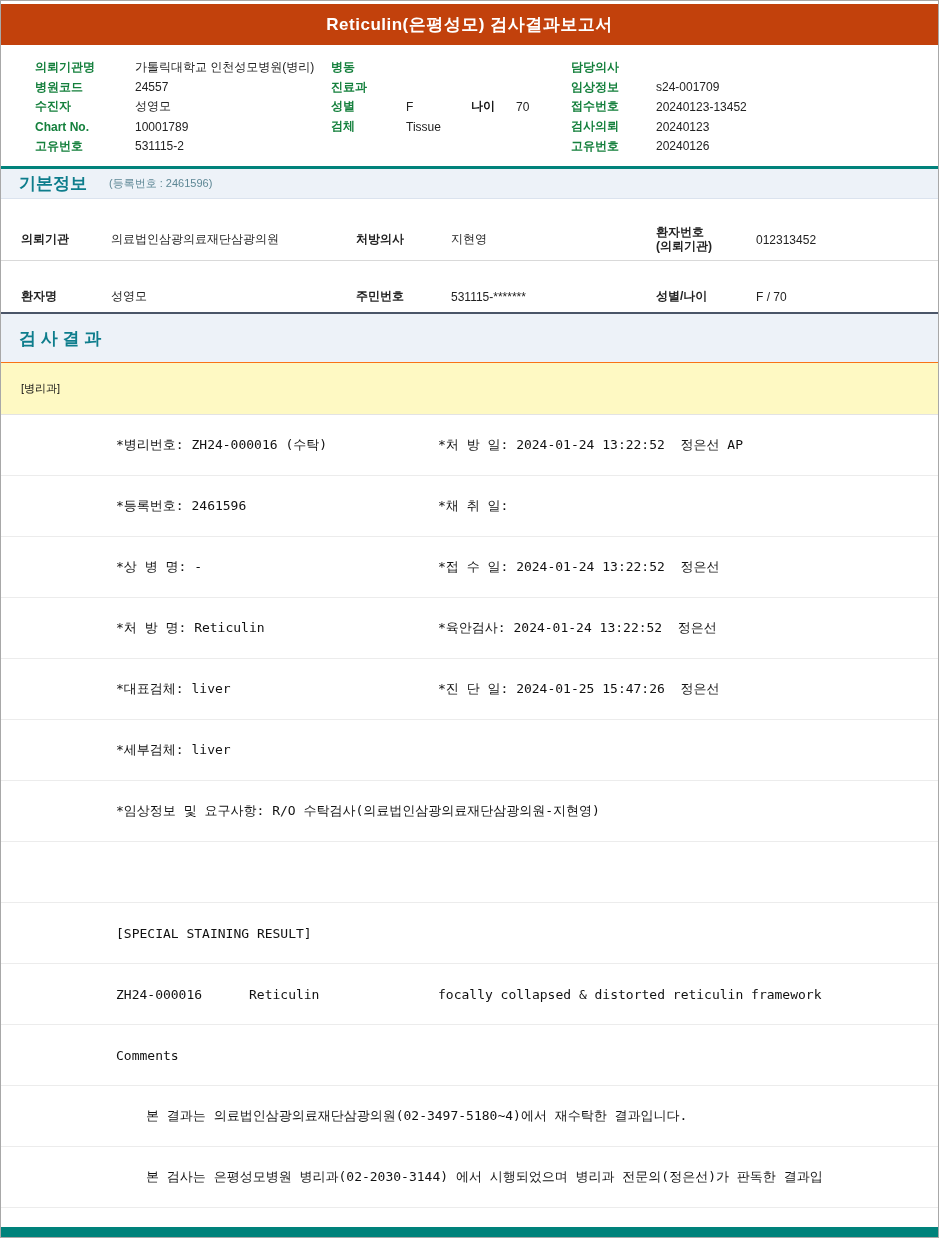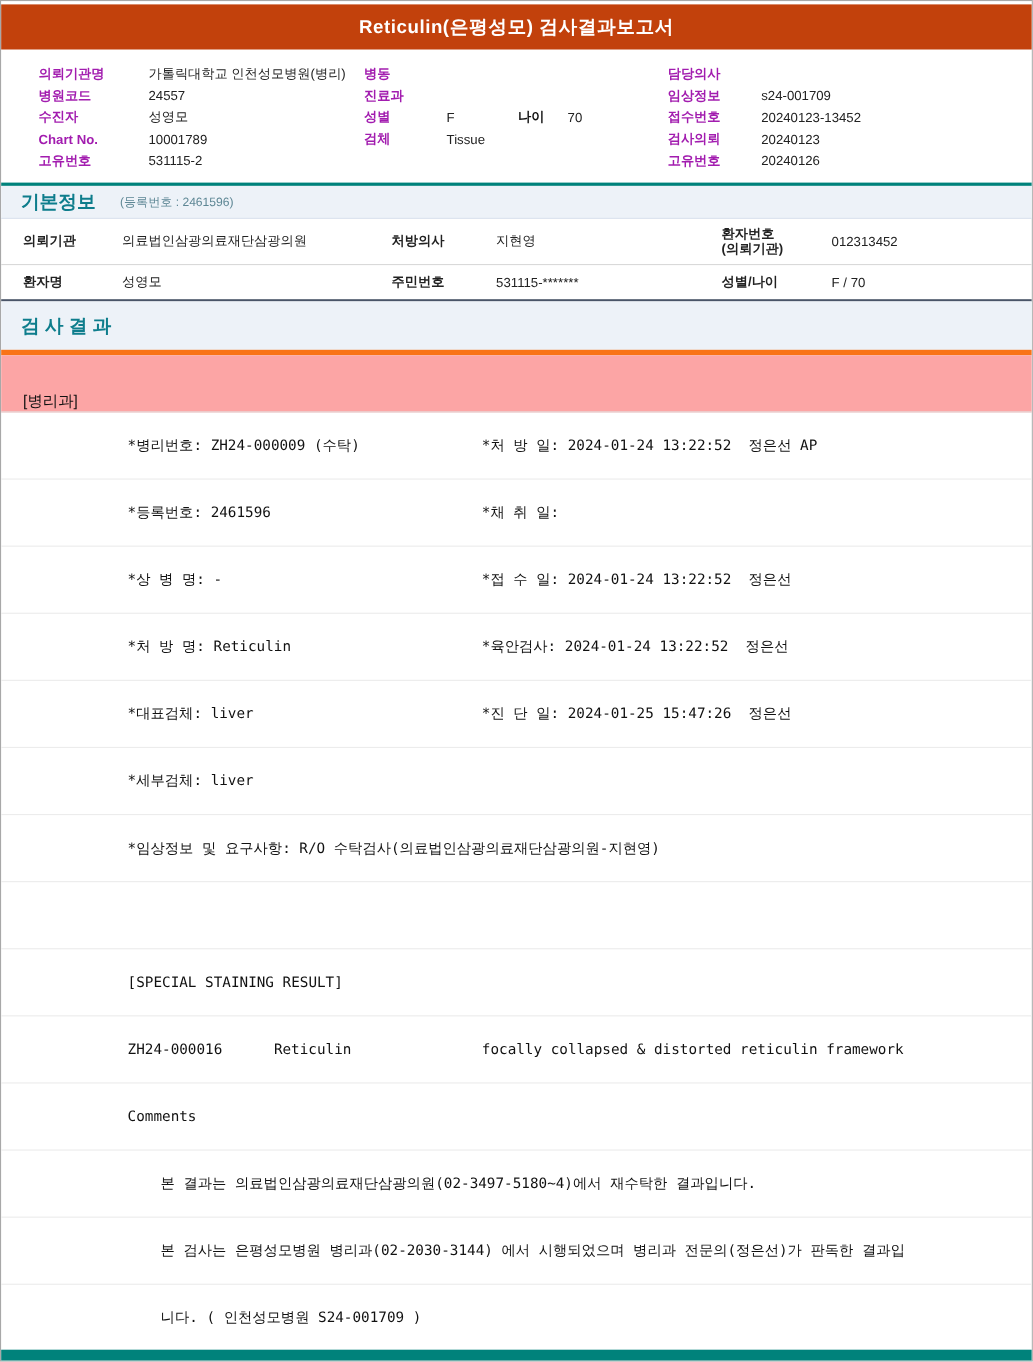--- a/index.html
+++ b/index.html
@@ -20,51 +20,51 @@
   }
   .title-text { color:#ffffff; font-size:17px; font-weight:bold; letter-spacing:0.5px; }
 
   
   .patient-header { display:flex; padding:13px 10px 10px 34px; height:121px; }
   .ph-col { display:flex; flex-direction:column; }
   .ph-col1 { width:296px; }
   .ph-col2 { width:240px; }
   .ph-col3 { flex:1; }
   .ph-row { display:flex; align-items:center; height:19.6px; font-size:12px; }
-  .ph-label { font-weight:bold; color:#a21caf; }
+  .ph-label { font-weight:bold; color:#15803d; }
   .ph-col1 .ph-label { width:100px; }
   .ph-col2 .ph-label { width:75px; }
-  .ph-col3 .ph-label { width:85px;margin-left:36px; }
+  .ph-col3 .ph-label { width:85px; }
   .ph-value { color:#222; }
   .ph-sex-value { width:65px; }
   .ph-mini-label { font-weight:bold; width:45px; color:#111; }
 
   .teal-line { height:3px; background:#00827B; }
 
   
   .section-header { background:#EDF2F8; display:flex; align-items:center; padding-left:18px; }
   .sh-basic { height:30px; border-bottom:1px solid #dbe3ee; }
-  .sh-results { height:49px; border-bottom:5px solid #f97316; }
+  .sh-results { height:49px; border-bottom:1px solid #f97316; }
   .section-title { color:#0E7D8C; font-weight:bold; font-size:17px; }
   .section-sub { color:#5e8795; font-size:11px; margin-left:22px; }
 
   
   .bi-table { border-bottom:2px solid #4a5568; }
-  .bi-row { display:grid; grid-template-columns:110px 245px 95px 205px 100px 1fr; align-items:center; }
+  .bi-row { display:grid; grid-template-columns:110px 245px 95px 205px 100px 1fr; align-items:center;margin-top:20px; }
   .bi-row1 { height:42px; border-bottom:1px solid #d9d9d9; }
   .bi-row2 { height:31px; }
   .bi-cell { font-size:12px; color:#222; }
   .bi-label { font-weight:bold; }
   .bi-first { padding-left:20px; }
   .bi-label2line { line-height:1.15; }
 
   
   .dept-row {
-    height:52px; background:#fca5a5; border-bottom:1px solid #e3e3e3;
-    display:flex; align-items:flex-end; padding-left:20px; font-size:14px; color:#111;
+    height:52px; background:#fef9c3; border-bottom:1px solid #e3e3e3;
+    display:flex; align-items:center; padding-left:20px; font-size:11px; color:#111;
   }
   .detail-row {
     height:61px; border-bottom:1px solid #ececec;
     display:flex; align-items:center; padding-left:115px;
     font-family:"DejaVu Sans Mono","Liberation Mono",monospace;
     font-size:13px; color:#111;
   }
   .detail-row span { white-space:pre; }
   .dl { flex:0 0 322px; overflow:hidden; }
   .dr { flex:1; }
@@ -184,21 +184,21 @@
   <div class="section-header sh-results">
     <span class="section-title">검 사 결 과</span>
   </div>
 
   <div class="dept-row">
     <span>[병리과]</span>
   </div>
 
   <div>
     <div class="detail-row">
-      <span class="dl">*병리번호: ZH24-000009 (수탁)</span>
+      <span class="dl">*병리번호: ZH24-000016 (수탁)</span>
       <span class="dr">*처 방 일: 2024-01-24 13:22:52  정은선 AP</span>
     </div>
     <div class="detail-row">
       <span class="dl">*등록번호: 2461596</span>
       <span class="dr">*채 취 일:</span>
     </div>
     <div class="detail-row">
       <span class="dl">*상 병 명: -</span>
       <span class="dr">*접 수 일: 2024-01-24 13:22:52  정은선</span>
     </div>

